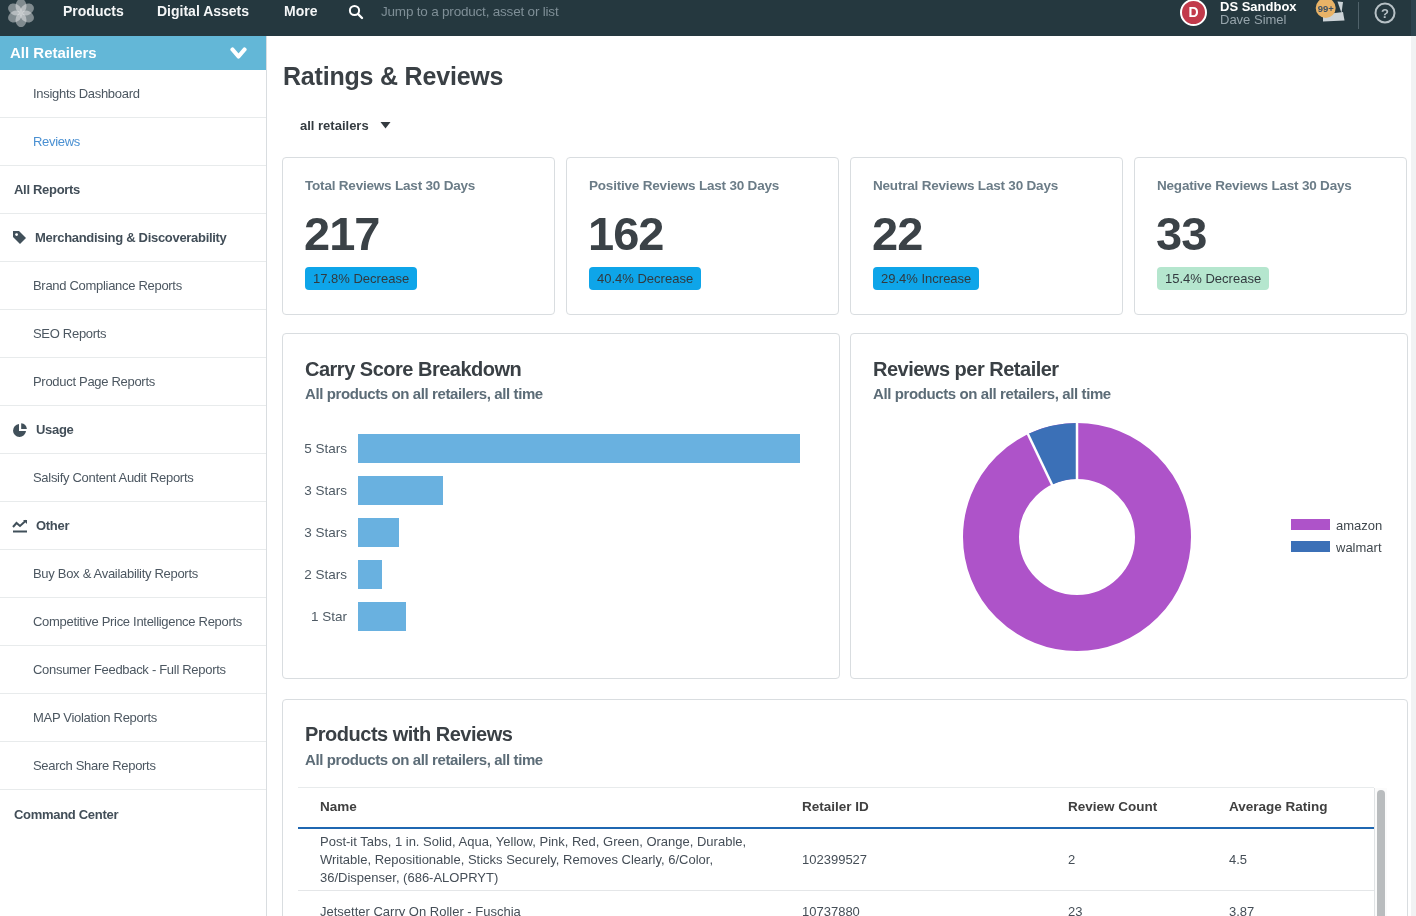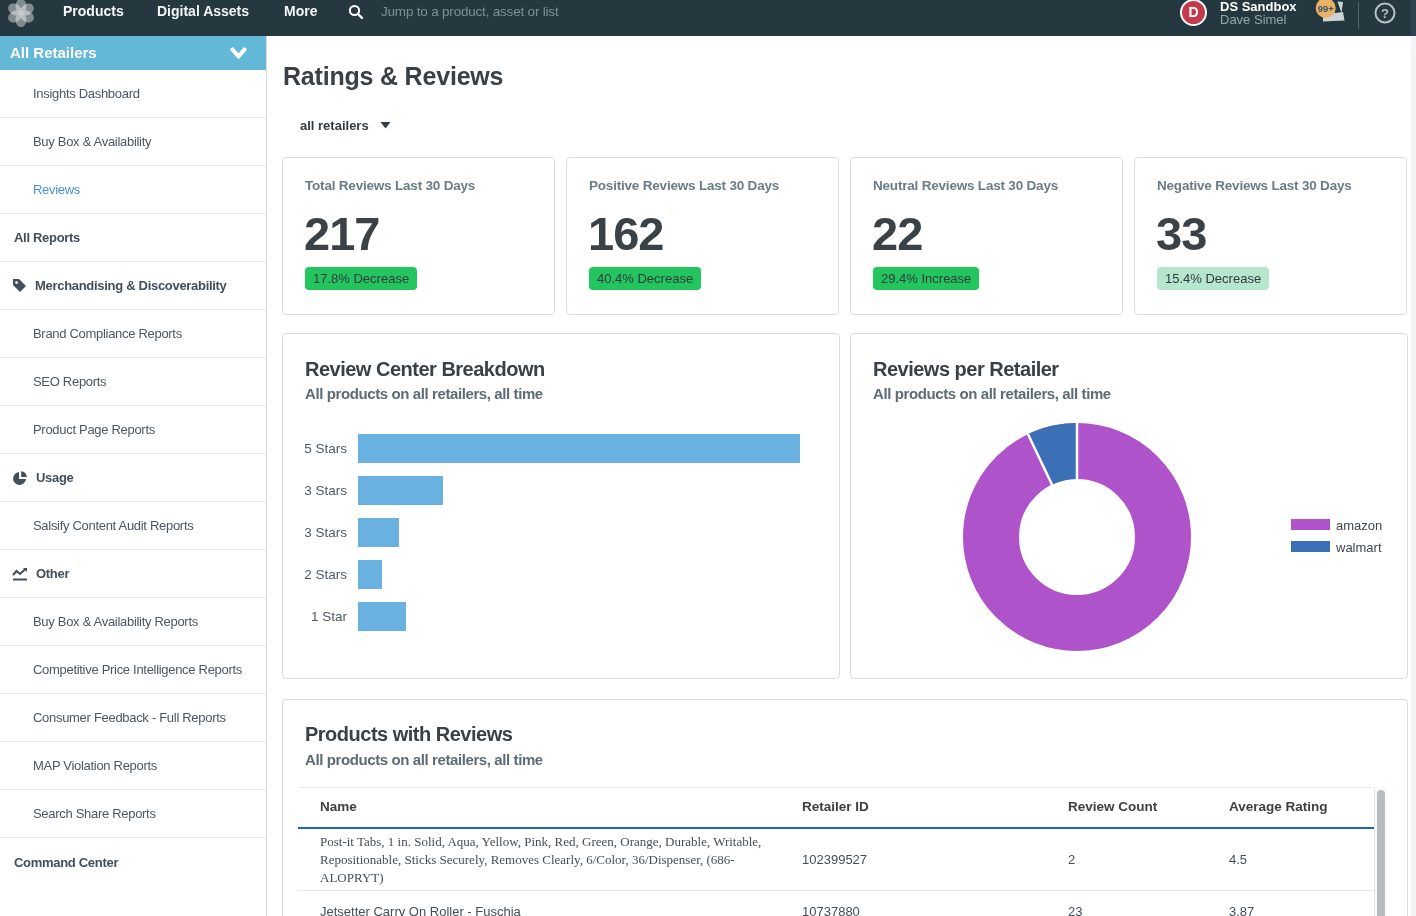--- a/index.html
+++ b/index.html
@@ -39,21 +39,21 @@
 .main { position:absolute; left:268px; top:36px; width:1143px; height:880px; background:#fff; }
 h1 { position:absolute; left:15px; top:26px; font-size:25px; color:#3a4045; letter-spacing:-0.2px; }
 .filter { position:absolute; left:32px; top:82px; font-size:13px; font-weight:bold; color:#343b40; }
 .filter svg { margin-left:8px; vertical-align:1px; }
 
 .card { position:absolute; background:#fff; border:1px solid #d9dde0; border-radius:4px; }
 .stat  { top:121px; width:273px; height:158px; }
 .stat .t { position:absolute; left:22px; top:20px; font-size:13.5px; font-weight:bold; color:#6b7c87; letter-spacing:-0.2px; }
 .stat .n { position:absolute; left:21px; top:48px; font-size:47px; font-weight:bold; color:#3b4247; letter-spacing:-1px;}
 .stat .badge { position:absolute; left:22px; top:109px; height:23px; line-height:23px; padding:0 8px; border-radius:4px; font-size:13px; color:#323a3f; }
-.badge.pink { background:#22c55e; }
+.badge.pink { background:#0ea5e9; }
 .badge.green { background:#b5e6ce; }
 
 .chart-card { top:297px; width:558px; height:346px; }
 .cc-title { position:absolute; left:22px; top:24px; font-size:20px; font-weight:bold; color:#3a4045; letter-spacing:-0.5px; }
 .cc-sub { position:absolute; left:22px; top:51px; font-size:15px; font-weight:bold; color:#5c6c77; letter-spacing:-0.4px; }
 
 .bar-row { position:absolute; left:0; height:29px; }
 .bar-row .lbl { position:absolute; right:494px; top:7px; font-size:13.5px; color:#4e5a64; white-space:nowrap; }
 .bar-row .bar { position:absolute; left:75px; top:0; height:29px; background:#69b1e0; }
 
@@ -118,23 +118,20 @@
 
   <div class="sidebar">
     <div class="sb-head">All Retailers
       <svg width="17" height="12" viewBox="0 0 17 12">
           <polyline points="2.5,2.5 8.5,9.5 14.5,2.5" fill="none" stroke="#fff" stroke-width="4.2" stroke-linecap="round" stroke-linejoin="round"></polyline>
         </svg>
     </div>
     <div class="sb-item">
         <span class="txt">Insights Dashboard</span>
       </div>
-    <div class="sb-item">
-        <span class="txt">Buy Box &amp; Availability</span>
-      </div>
     <div class="sb-item active">
         <span class="txt">Reviews</span>
       </div>
     <div class="sb-item cat">
         <span class="txt">All Reports</span>
       </div>
     <div class="sb-item icat">
       <svg width="15" height="15" viewBox="0 0 15 15">
           <path d="M1 1 L7 1 L14 8 L8 14 L1 7 Z" fill="#41505a"></path>
           <circle cx="4.6" cy="4.6" r="1.4" fill="#fff"></circle>
@@ -211,21 +208,21 @@
       <div class="n">22</div>
       <div class="badge pink">29.4% Increase</div>
     </div>
     <div class="card stat" style="left:866px;">
       <div class="t">Negative Reviews Last 30 Days</div>
       <div class="n">33</div>
       <div class="badge green">15.4% Decrease</div>
     </div>
 
     <div class="card chart-card" style="left:14px;">
-      <div class="cc-title">Review Center Breakdown</div>
+      <div class="cc-title">Carry Score Breakdown</div>
       <div class="cc-sub">All products on all retailers, all time</div>
       <div class="bar-row" style="top:100px; width:558px;">
           <span class="lbl">5 Stars</span>
           <div class="bar" style="width:442px;"></div>
         </div>
       <div class="bar-row" style="top:142px; width:558px;">
           <span class="lbl">3 Stars</span>
           <div class="bar" style="width:85px;"></div>
         </div>
       <div class="bar-row" style="top:184px; width:558px;">
@@ -262,21 +259,21 @@
     <div class="card table-card">
       <div class="tc-title">Products with Reviews</div>
       <div class="tc-sub">All products on all retailers, all time</div>
       <div class="tbl">
         <div class="top-line"></div>
         <div class="hd" style="left:22px;">Name</div>
         <div class="hd" style="left:504px;">Retailer ID</div>
         <div class="hd" style="left:770px;">Review Count</div>
         <div class="hd" style="left:931px;">Average Rating</div>
         <div class="hd-line"></div>
-        <div class="cell" style="left:22px;top:46px;width:460px;font-family:Liberation Serif, serif;">Post-it Tabs, 1 in. Solid, Aqua, Yellow, Pink, Red, Green, Orange, Durable, Writable, Repositionable, Sticks Securely, Removes Clearly, 6/Color, 36/Dispenser, (686-ALOPRYT)</div>
+        <div class="cell" style="left:22px;top:46px;width:460px;">Post-it Tabs, 1 in. Solid, Aqua, Yellow, Pink, Red, Green, Orange, Durable, Writable, Repositionable, Sticks Securely, Removes Clearly, 6/Color, 36/Dispenser, (686-ALOPRYT)</div>
         <div class="cell" style="left:504px;top:64px;">102399527</div>
         <div class="cell" style="left:770px;top:64px;">2</div>
         <div class="cell" style="left:931px;top:64px;">4.5</div>
         <div class="row-sep" style="top:103px;"></div>
         <div class="cell" style="left:22px;top:116px;">Jetsetter Carry On Roller - Fuschia</div>
         <div class="cell" style="left:504px;top:116px;">10737880</div>
         <div class="cell" style="left:770px;top:116px;">23</div>
         <div class="cell" style="left:931px;top:116px;">3.87</div>
         <div class="tsb">
             <div class="thumb"></div>

